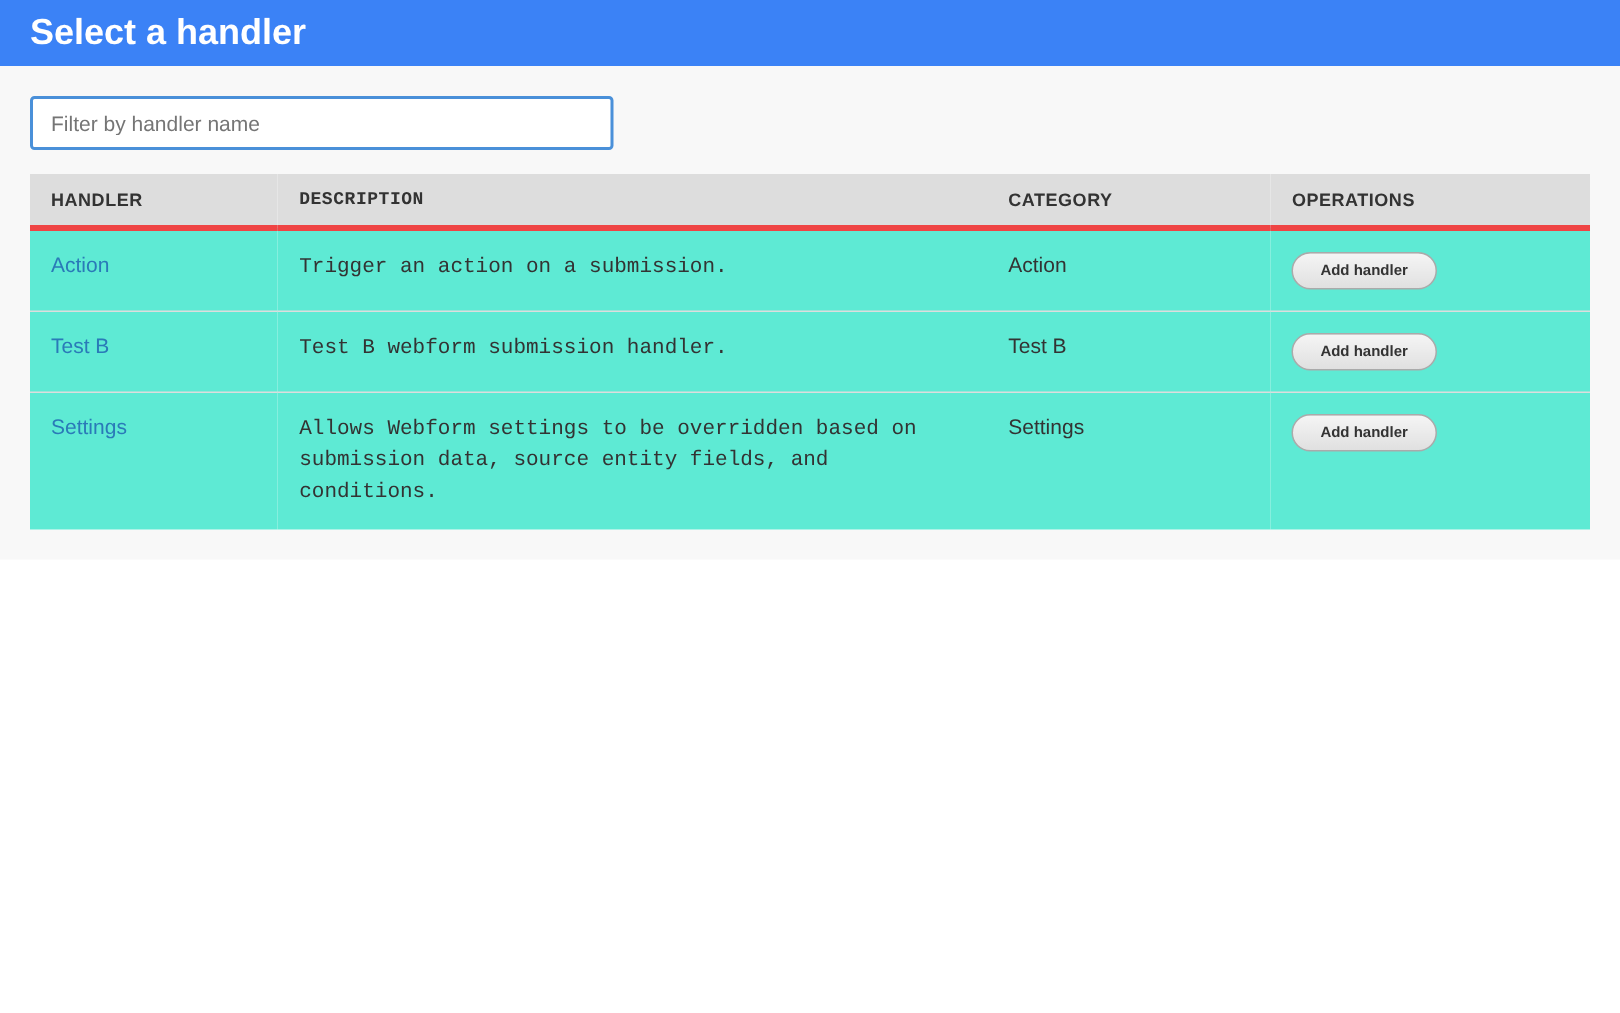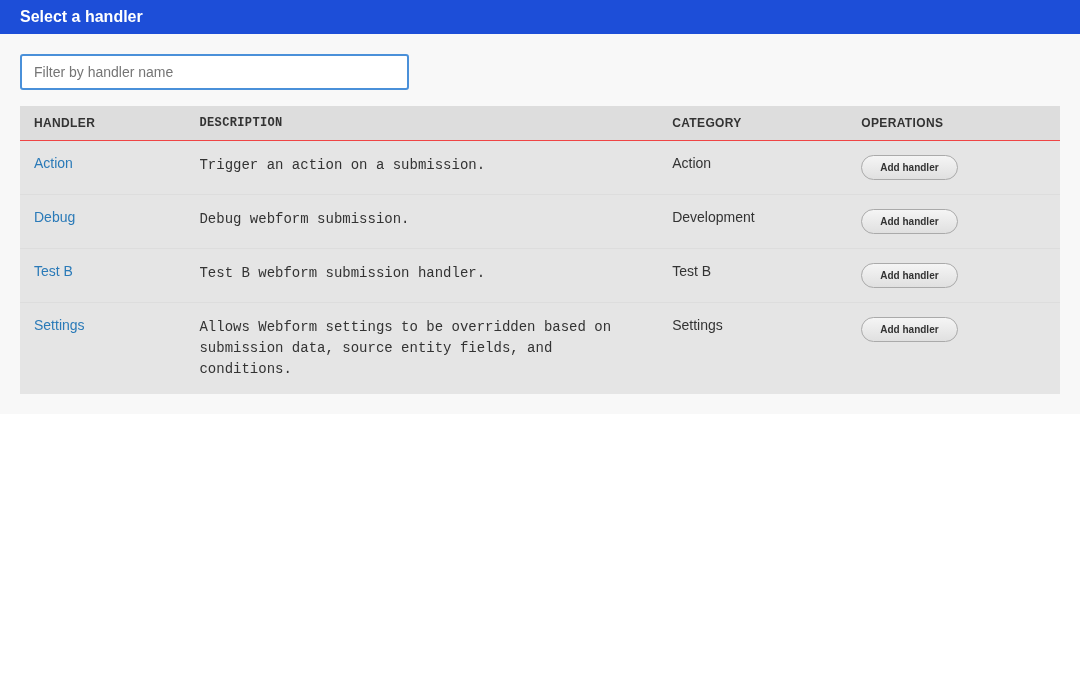--- a/index.html
+++ b/index.html
@@ -17,24 +17,24 @@
     }
 
     .page-wrapper {
       width: 1080px;
       min-height: 675px;
       background: #fff;
       position: relative;
     }
 
     .title-bar {
-      background: #1d4ed8;
+      background: #3b82f6;
       color: #fff;
       padding: 8px 20px;
-      font-size: 16px;
+      font-size: 24px;
       font-weight: 600;
     }
 
     .content {
       padding: 20px 20px 20px 20px;
       background: #f8f8f8;
     }
 
     .filter-input {
       display: block;
@@ -60,27 +60,27 @@
     }
 
     .handler-table thead th {
       text-align: left;
       font-size: 12px;
       font-weight: 700;
       color: #333;
       padding: 10px 14px;
       letter-spacing: 0.03em;
       text-transform: uppercase;
-      border-bottom: 1px solid #ef4444;
+      border-bottom: 4px solid #ef4444;
       margin-top: 24px;
     }
 
     .handler-table tbody tr {
       border-bottom: 1px solid #ddd;
-      background: #e5e5e5;
+      background: #5eead4;
     }
 
     .handler-table tbody tr:last-child {
       border-bottom: none;
     }
 
     .handler-table tbody td {
       padding: 14px 14px;
       font-size: 14px;
       color: #333;
@@ -138,26 +138,20 @@
         </tr>
       </thead>
       <tbody id="table-body">
       <tr>
             <td class="col-handler"><a class="handler-name" href="#">Action</a></td>
             <td class="col-description description-text">Trigger an action on a submission.</td>
             <td class="col-category">Action</td>
             <td class="col-operations"><button class="add-handler-btn">Add handler</button></td>
           </tr>
           <tr>
-            <td class="col-handler"><a class="handler-name" href="#">Debug</a></td>
-            <td class="col-description description-text">Debug webform submission.</td>
-            <td class="col-category">Development</td>
-            <td class="col-operations"><button class="add-handler-btn">Add handler</button></td>
-          </tr>
-          <tr>
             <td class="col-handler"><a class="handler-name" href="#">Test B</a></td>
             <td class="col-description description-text">Test B webform submission handler.</td>
             <td class="col-category">Test B</td>
             <td class="col-operations"><button class="add-handler-btn">Add handler</button></td>
           </tr>
           <tr>
             <td class="col-handler"><a class="handler-name" href="#">Settings</a></td>
             <td class="col-description description-text">Allows Webform settings to be overridden based on submission data, source entity fields, and conditions.</td>
             <td class="col-category">Settings</td>
             <td class="col-operations"><button class="add-handler-btn">Add handler</button></td>

